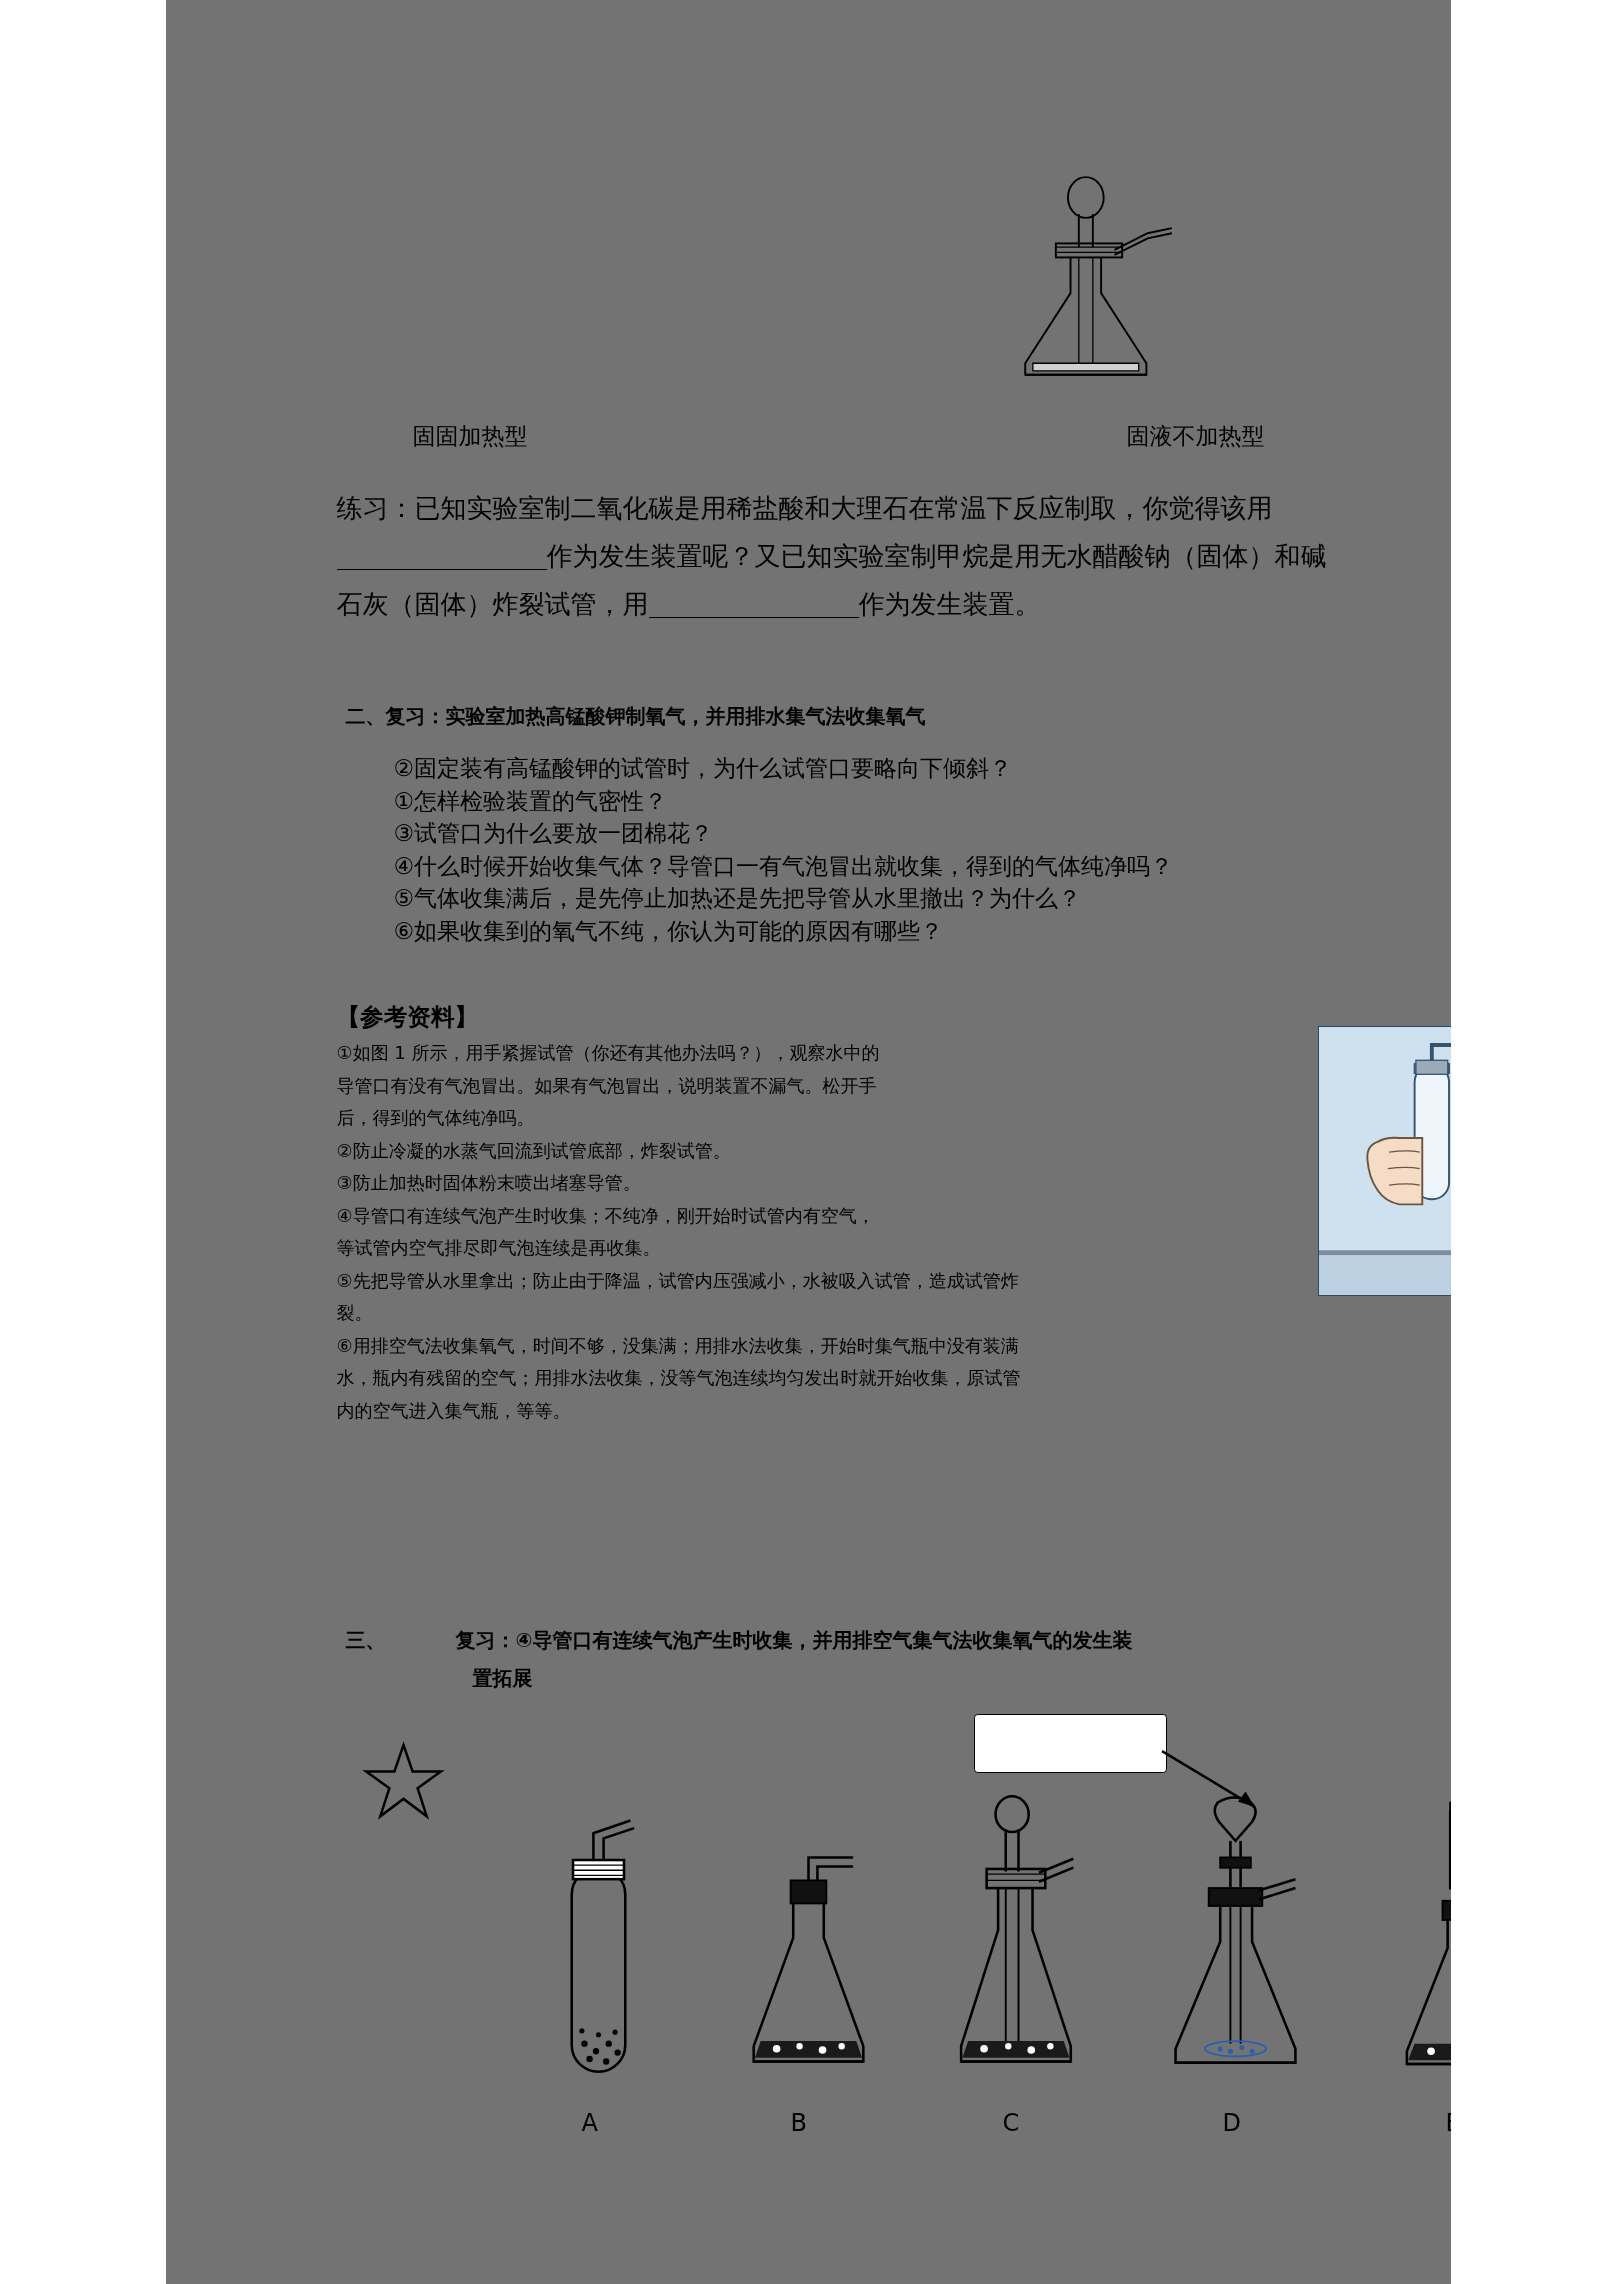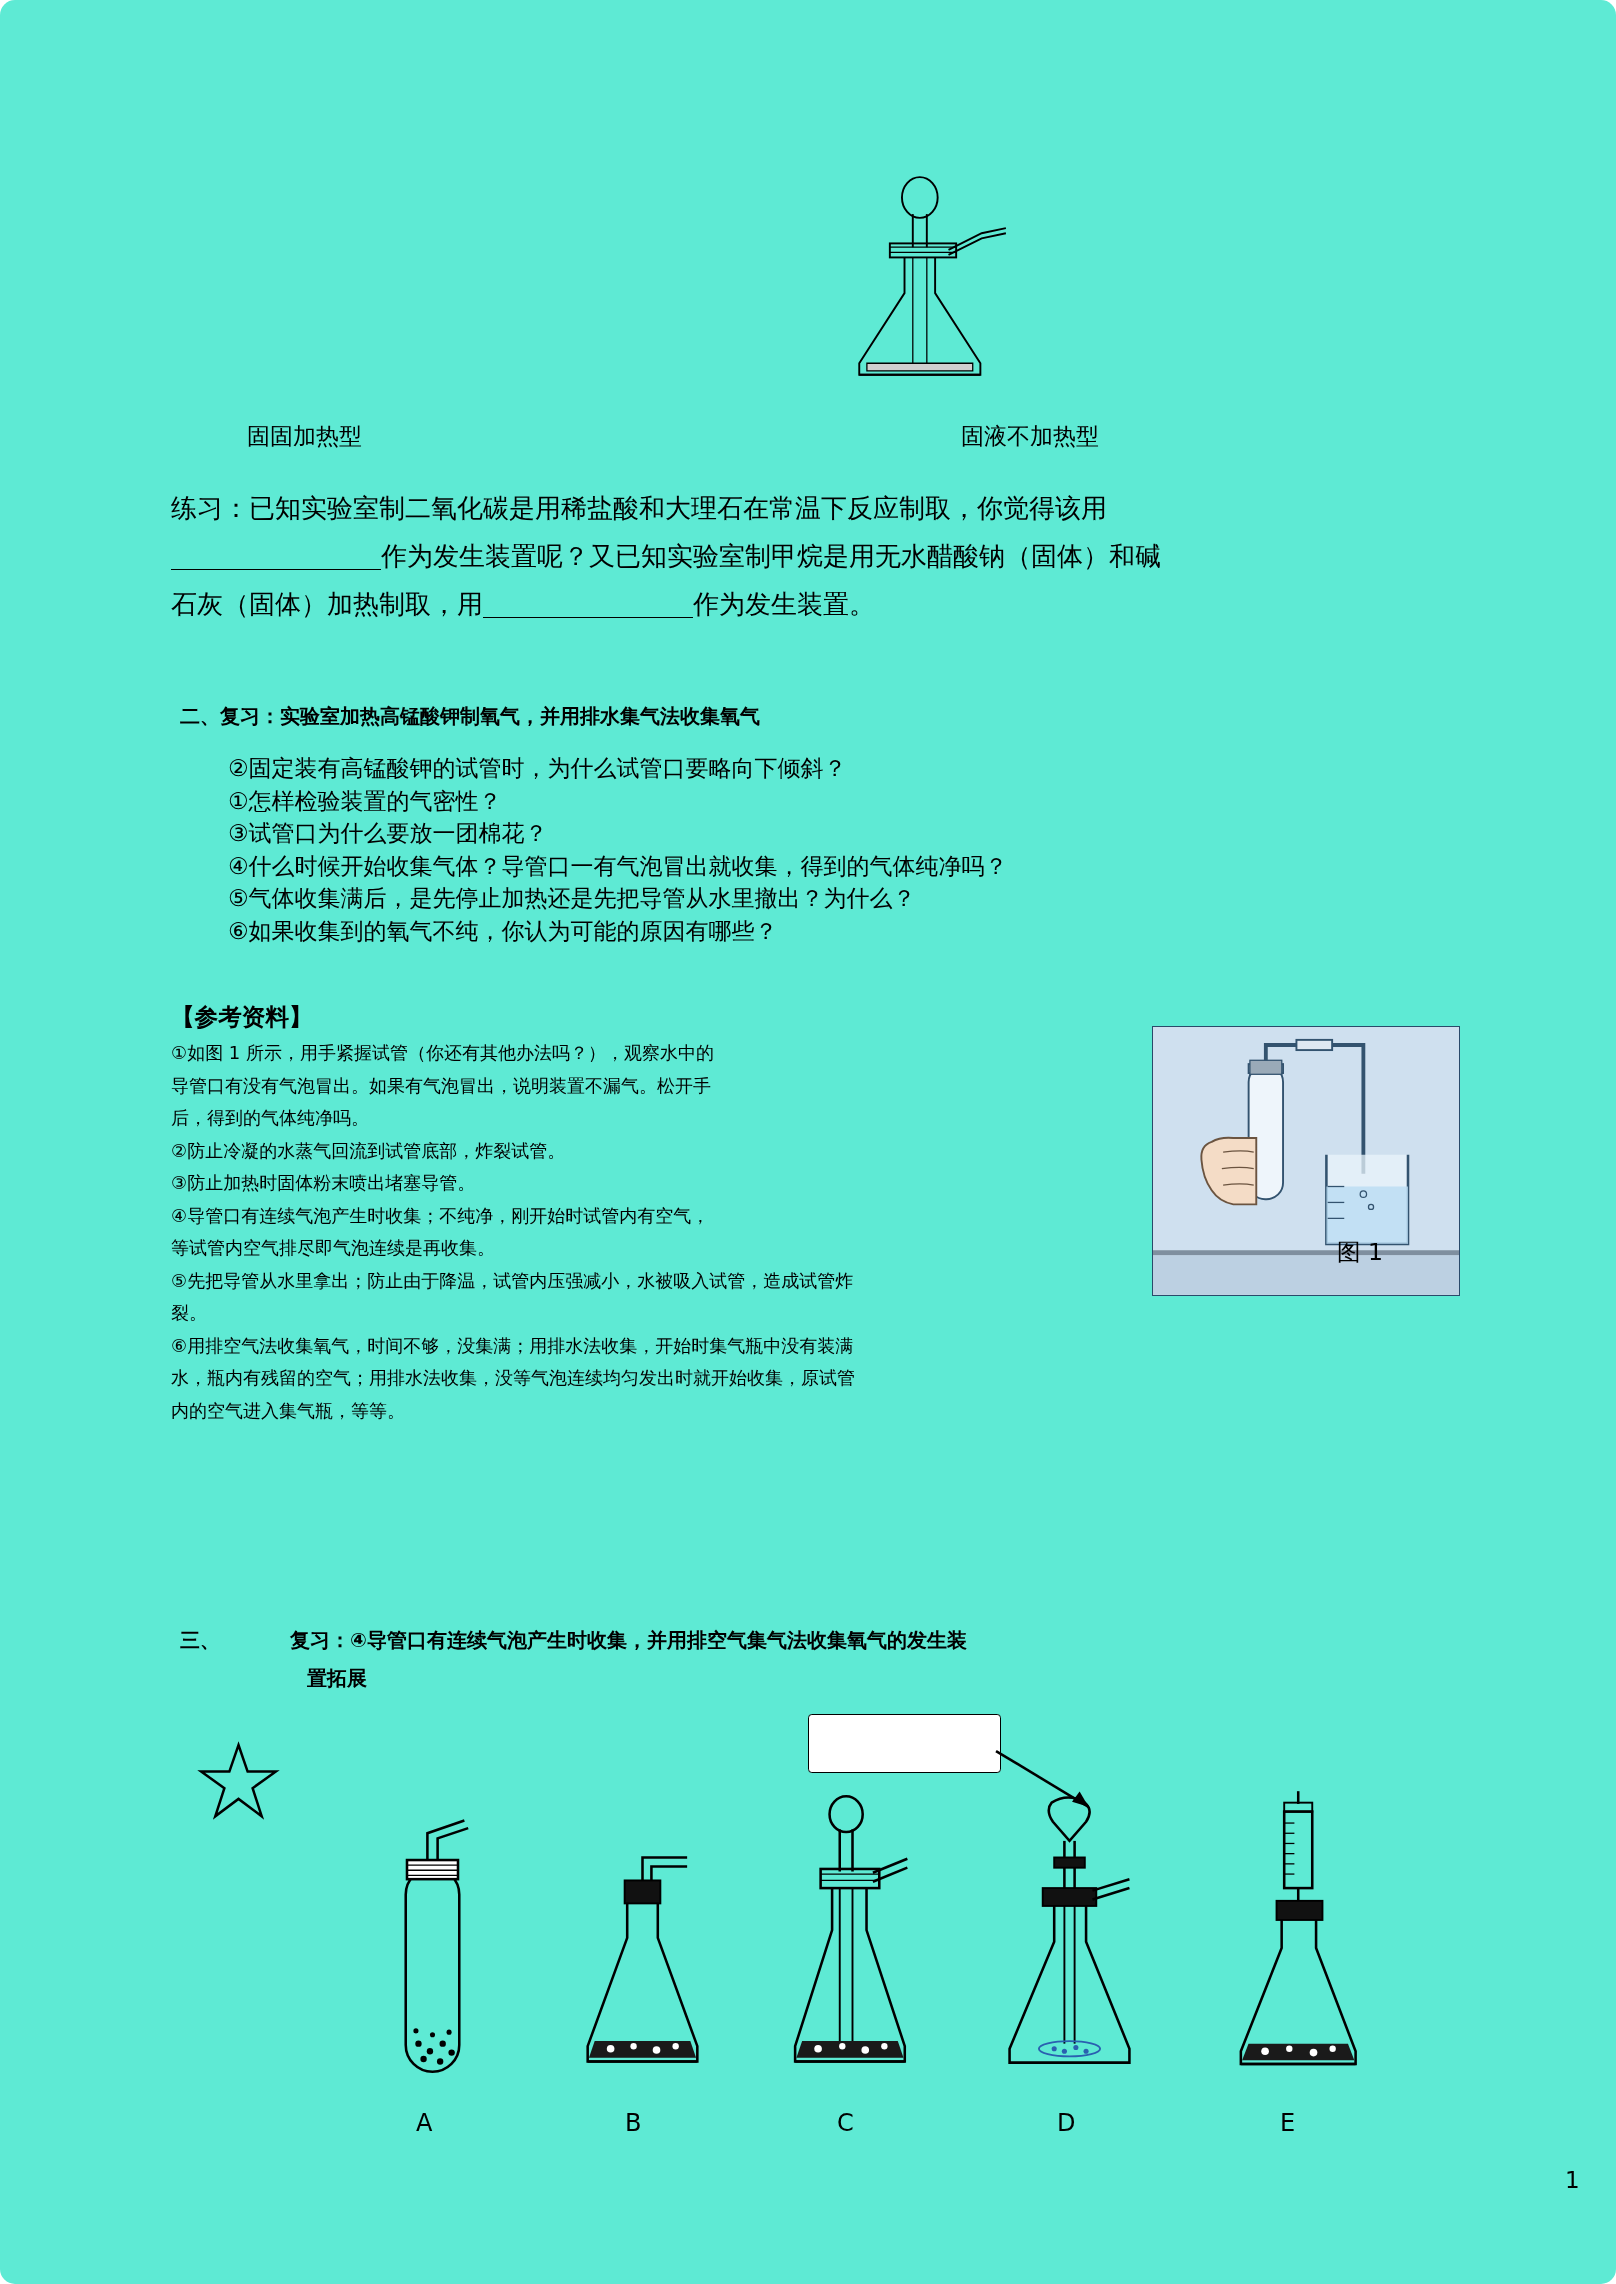--- a/index.html
+++ b/index.html
@@ -5,26 +5,25 @@
   html, body {
     margin: 0;
     padding: 0;
     background: #ffffff;
   }
   body {
     font-family: "DejaVu Sans", "Liberation Sans", sans-serif;
   }
   .page {
     position: relative;
-    width: 1616px;
+    width: 1285px;
     height: 2284px;
-    background: #5eead4;
+    background: #737373;
     margin: 0 auto;
     overflow: hidden;
-    border-radius: 15px;
   }
   .content {
     position: absolute;
     left: 171px;
     top: 0px;
     width: 1300px;
     height: 2284px;
   }
 
   
@@ -259,21 +258,21 @@
         <line x1="166" y1="134" x2="166" y2="300" stroke="#000" stroke-width="2"></line>
 
         <path d="M 72 300 L 238 300 L 238 312 L 72 312 Z" fill="#cfcfcf" stroke="#000" stroke-width="2"></path>
         <line x1="60" y1="318" x2="250" y2="318" stroke="#000" stroke-width="3"></line>
       </svg>
     </div>
 
     <p class="para p-practice">
       <span>练习：已知实验室制二氧化碳是用稀盐酸和大理石在常温下反应制取，你觉得该用</span><br>
       <span class="blank blank-a"></span><span>作为发生装置呢？又已知实验室制甲烷是用无水醋酸钠（固体）和碱</span><br>
-      <span>石灰（固体）加热制取，用</span><span class="blank blank-b"></span><span>作为发生装置。</span>
+      <span>石灰（固体）炸裂试管，用</span><span class="blank blank-b"></span><span>作为发生装置。</span>
     </p>
 
     <h2 class="section sec2">二、复习：实验室加热高锰酸钾制氧气，并用排水集气法收集氧气</h2>
 
     <ul class="q-list">
       <li>②固定装有高锰酸钾的试管时，为什么试管口要略向下倾斜？</li>
       <li>①怎样检验装置的气密性？</li>
       <li>③试管口为什么要放一团棉花？</li>
       <li>④什么时候开始收集气体？导管口一有气泡冒出就收集，得到的气体纯净吗？</li>
       <li>⑤气体收集满后，是先停止加热还是先把导管从水里撤出？为什么？</li>

